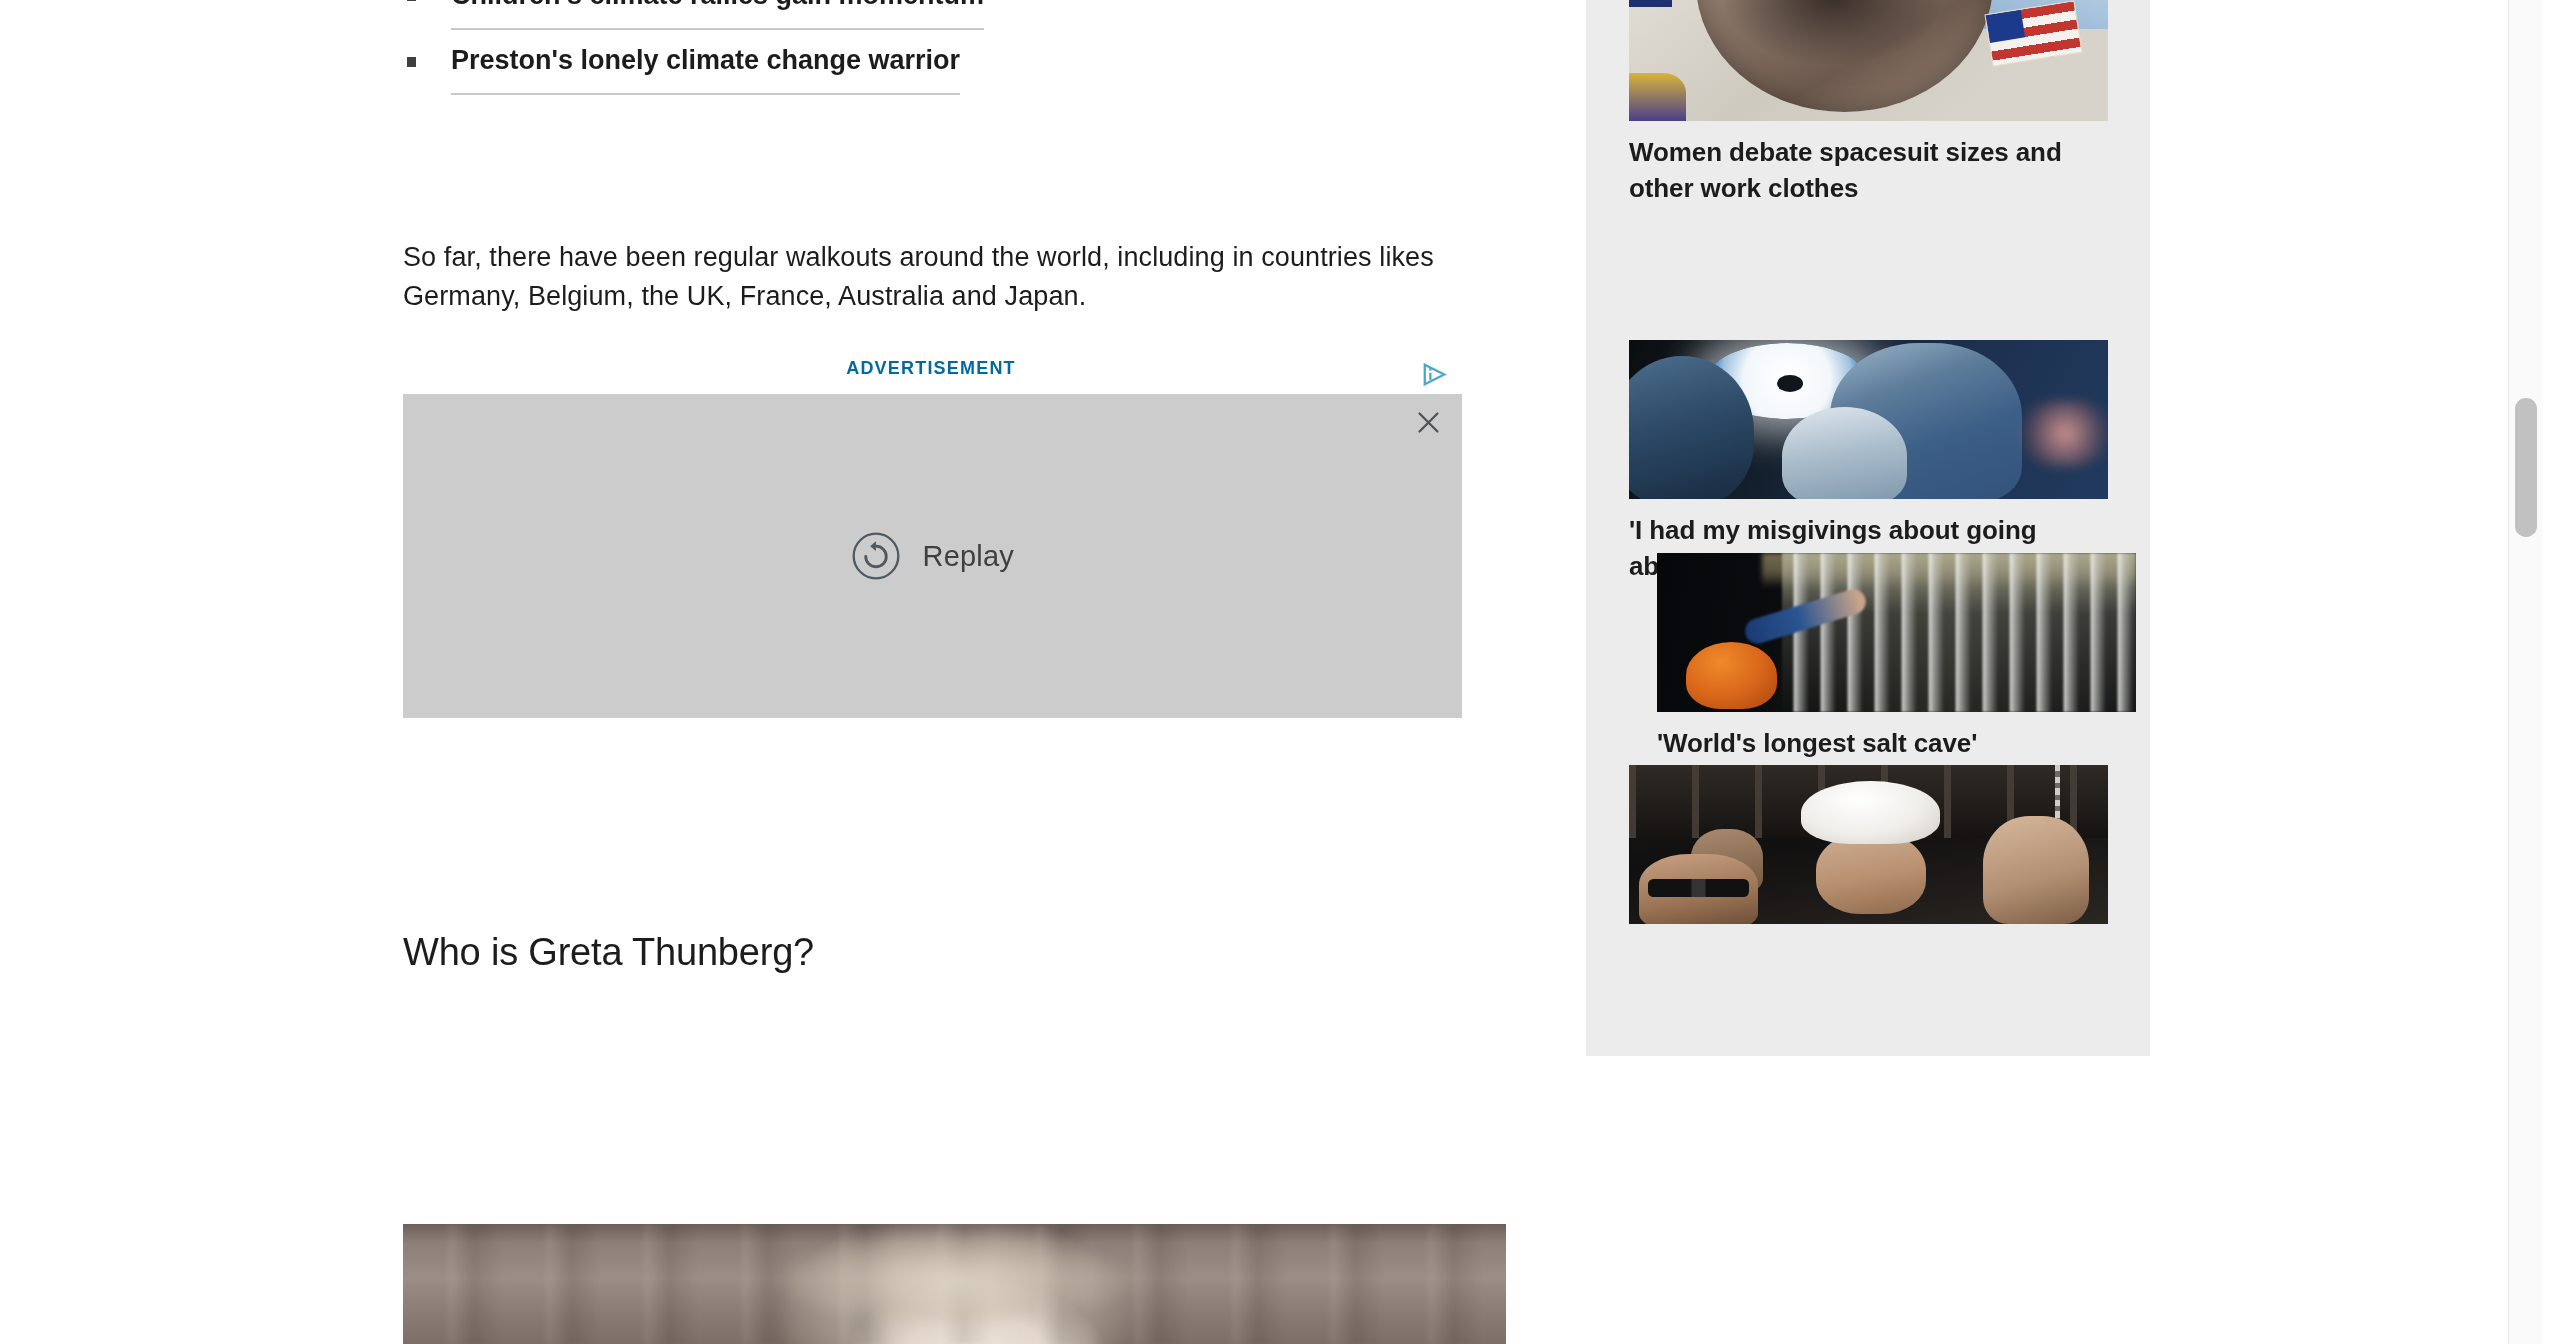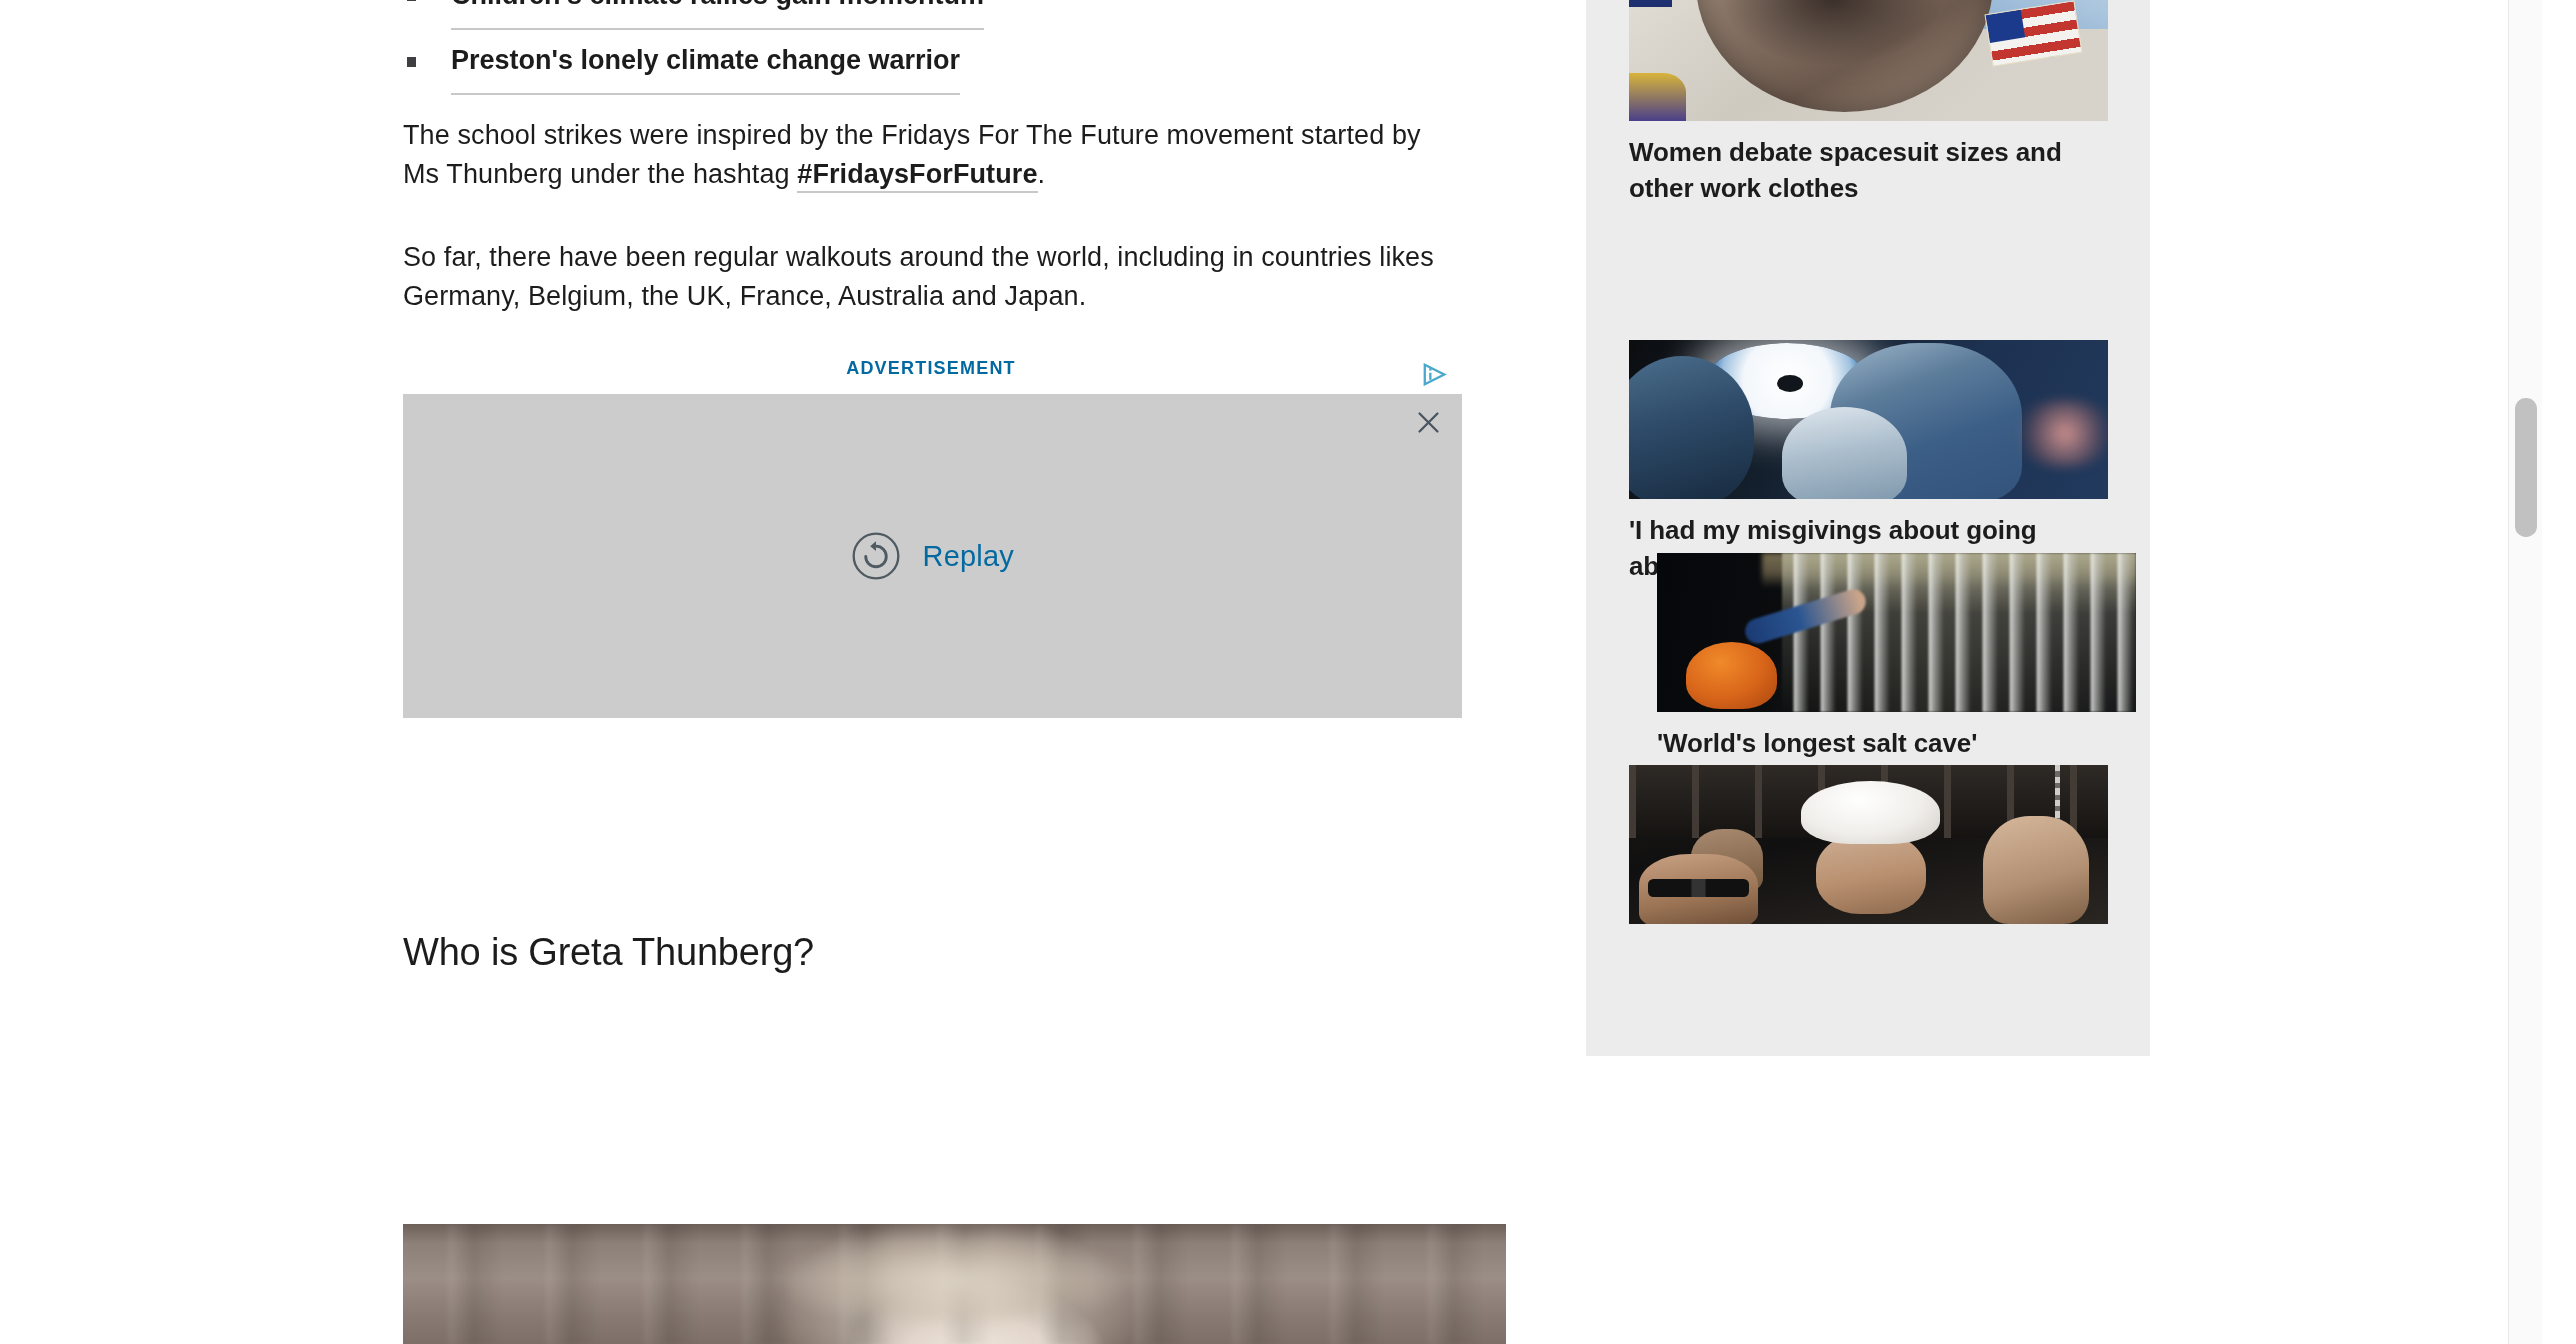--- a/index.html
+++ b/index.html
@@ -136,21 +136,21 @@
     width: 100%; height: 100%;
     display: flex;
     align-items: center;
     justify-content: center;
     gap: 21.5px;
     cursor: pointer;
   }
   .replay-icon { width: 50px; height: 50px; }
   .replay-label {
     font-size: 29px;
-    color: #0369a1;
+    color: #404040;
     letter-spacing: 0.2px;
   }
 
   
   .p3 {
     position: absolute;
     left: 0;
     top: 745px;
     width: 1056px;
     font-size: 27px;
@@ -486,21 +486,20 @@
 
     <ul class="bullet-list">
       <li class="bullet-item">
         <a class="bullet-link" href="#">Children's climate rallies gain momentum</a>
       </li>
       <li class="bullet-item">
         <a class="bullet-link" href="#">Preston's lonely climate change warrior</a>
       </li>
     </ul>
 
-    <p class="body-para p1"><span>The school strikes were inspired by the Fridays For The Future movement started by Ms Thunberg under the hashtag </span><a class="inline-strong" href="#">#FridaysForFuture</a><span>.</span></p>
 
     <p class="body-para p2">So far, there have been regular walkouts around the world, including in countries likes Germany, Belgium, the UK, France, Australia and Japan.</p>
 
     <div class="ad-label">ADVERTISEMENT</div>
 
     <div class="adchoices">
       <svg width="25" height="23" viewBox="0 0 28 26" fill="none">
         <path d="M3 2 L3 24 L25 13 Z" stroke="#4aa8cd" stroke-width="2.6" fill="#ffffff"></path>
         <rect x="8" y="6" width="2.6" height="2.6" fill="#4aa8cd"></rect>
         <rect x="8" y="11" width="2.6" height="8" fill="#4aa8cd"></rect>

